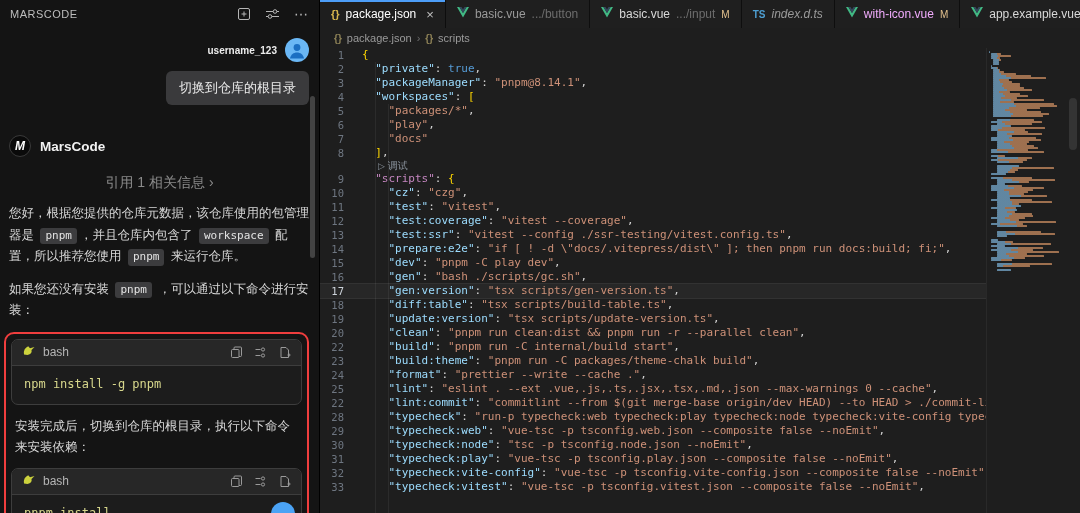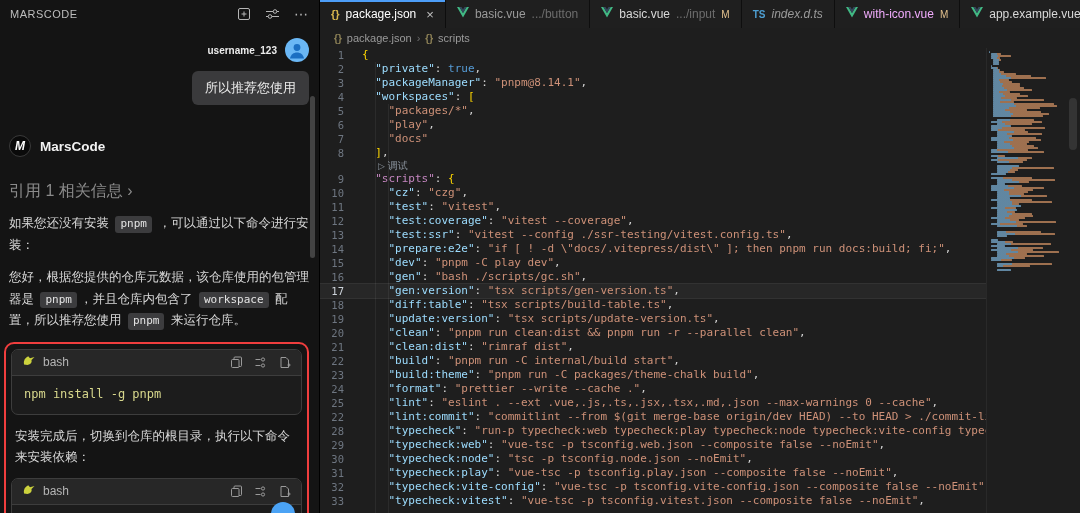--- a/index.html
+++ b/index.html
@@ -22,21 +22,21 @@
             display:flex; align-items:center; justify-content:center; overflow:hidden; }
   .bubble { margin:9px 10px 0 auto; width:fit-content; max-width:260px; background:#3a3a3c;
             border-radius:6px; padding:8px 13px; font-size:13px; color:#ececec; }
 
   .assistant { margin-top:30px; }
   .a-head { display:flex; align-items:center; gap:9px; padding:0 9px; }
   .a-logo { width:22px; height:22px; border-radius:50%; background:#0a0a0a; border:1px solid #3a3a3a;
             color:#fff; display:flex; align-items:center; justify-content:center;
             font-size:12px; font-weight:bold; font-style:italic; }
   .a-name { font-size:13.5px; font-weight:bold; color:#f2f2f2; }
-  .a-ref { padding:0 9px; margin-top:24px; font-size:16px; color:#8b8b8b; cursor:pointer; }
+  .a-ref { padding:0 9px; margin-top:17px; font-size:14px; color:#8b8b8b; cursor:pointer;text-align:center; }
   .para { padding:0 9px; margin-top:11px; font-size:12.5px; line-height:1.72; color:#d8d8d8; }
   .chip { display:inline-block; background:#3c3c3e; border-radius:3px; padding:0 5px; margin:0 3px;
           font-family:"DejaVu Sans Mono", monospace; font-size:11px; color:#e3e3e3; line-height:1.5; }
 
   .red-region { margin:10px 10px 0 4px; border:2px solid #f03e3e; border-radius:10px; padding:5px 5px; }
   .code-block { border:1px solid #3d3d3d; border-radius:7px; background:#1c1c1c; overflow:hidden; }
   .red-region .code-block + .para { padding:0 4px; }
   .cb-head { height:26px; background:#272727; border-bottom:1px solid #3d3d3d;
              display:flex; align-items:center; gap:7px; padding:0 10px; }
   .cb-lang { font-size:12px; color:#b5b5b5; }
@@ -124,32 +124,32 @@
 
     <div class="user-row">
       <span class="user-name">username_123</span>
       <span class="avatar">
           <svg width="24" height="24" viewBox="0 0 24 24">
             <circle cx="12" cy="9.5" r="3.4" fill="#1b6ec2"></circle>
             <path d="M5 20.5c.7-4 3.6-6 7-6s6.3 2 7 6z" fill="#1b6ec2"></path>
           </svg>
         </span>
     </div>
-    <div class="bubble">所以推荐您使用</div>
+    <div class="bubble">切换到仓库的根目录</div>
 
     <div class="assistant">
       <div class="a-head">
         <span class="a-logo">M</span>
         <span class="a-name">MarsCode</span>
       </div>
       <div class="a-ref">引用 1 相关信息 ›</div>
 
+      <p class="para"><span>您好，根据您提供的仓库元数据，该仓库使用的包管理器是 </span><code class="chip">pnpm</code><span>，并且仓库内包含了 </span><code class="chip">workspace</code><span> 配置，所以推荐您使用 </span><code class="chip">pnpm</code><span> 来运行仓库。</span></p>
+
       <p class="para"><span>如果您还没有安装 </span><code class="chip">pnpm</code><span> ，可以通过以下命令进行安装：</span></p>
-
-      <p class="para"><span>您好，根据您提供的仓库元数据，该仓库使用的包管理器是 </span><code class="chip">pnpm</code><span>，并且仓库内包含了 </span><code class="chip">workspace</code><span> 配置，所以推荐您使用 </span><code class="chip">pnpm</code><span> 来运行仓库。</span></p>
 
       <div class="red-region">
         <div class="code-block">
           <div class="cb-head">
             <span><svg width="14" height="13" viewBox="0 0 14 13">
                   <path d="M2 10.5 Q1 4.5 6.2 2.2 L8 4.2 L12.5 3 L9.5 6 Q10.5 10 5.5 11 Z" fill="#ccd23d"></path>
                 </svg></span>
             <span class="cb-lang">bash</span>
             <span class="cb-icons">
               <span>
@@ -355,24 +355,20 @@
             </div>
             <div class="code-row">
               <span class="ln">19</span>
               <span class="lc"><span class="tk-d">    </span><span class="tk-key">"update:version"</span><span class="tk-d">: </span><span class="tk-str">"tsx scripts/update-version.ts"</span><span class="tk-d">,</span></span>
             </div>
             <div class="code-row">
               <span class="ln">20</span>
               <span class="lc"><span class="tk-d">    </span><span class="tk-key">"clean"</span><span class="tk-d">: </span><span class="tk-str">"pnpm run clean:dist &amp;&amp; pnpm run -r --parallel clean"</span><span class="tk-d">,</span></span>
             </div>
             <div class="code-row">
-              <span class="ln">21</span>
-              <span class="lc"><span class="tk-d">    </span><span class="tk-key">"clean:dist"</span><span class="tk-d">: </span><span class="tk-str">"rimraf dist"</span><span class="tk-d">,</span></span>
-            </div>
-            <div class="code-row">
               <span class="ln">22</span>
               <span class="lc"><span class="tk-d">    </span><span class="tk-key">"build"</span><span class="tk-d">: </span><span class="tk-str">"pnpm run -C internal/build start"</span><span class="tk-d">,</span></span>
             </div>
             <div class="code-row">
               <span class="ln">23</span>
               <span class="lc"><span class="tk-d">    </span><span class="tk-key">"build:theme"</span><span class="tk-d">: </span><span class="tk-str">"pnpm run -C packages/theme-chalk build"</span><span class="tk-d">,</span></span>
             </div>
             <div class="code-row">
               <span class="ln">24</span>
               <span class="lc"><span class="tk-d">    </span><span class="tk-key">"format"</span><span class="tk-d">: </span><span class="tk-str">"prettier --write --cache ."</span><span class="tk-d">,</span></span>

